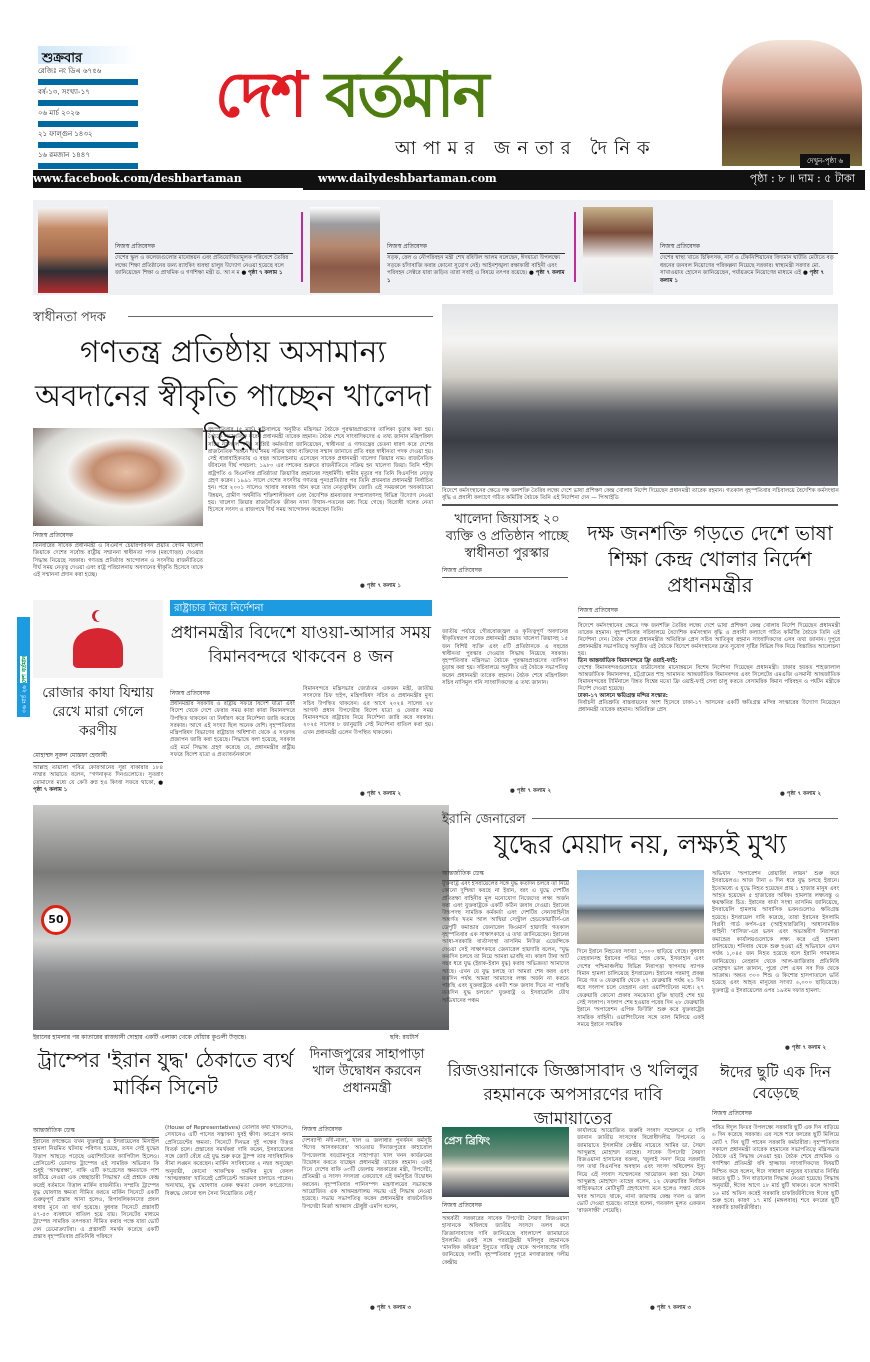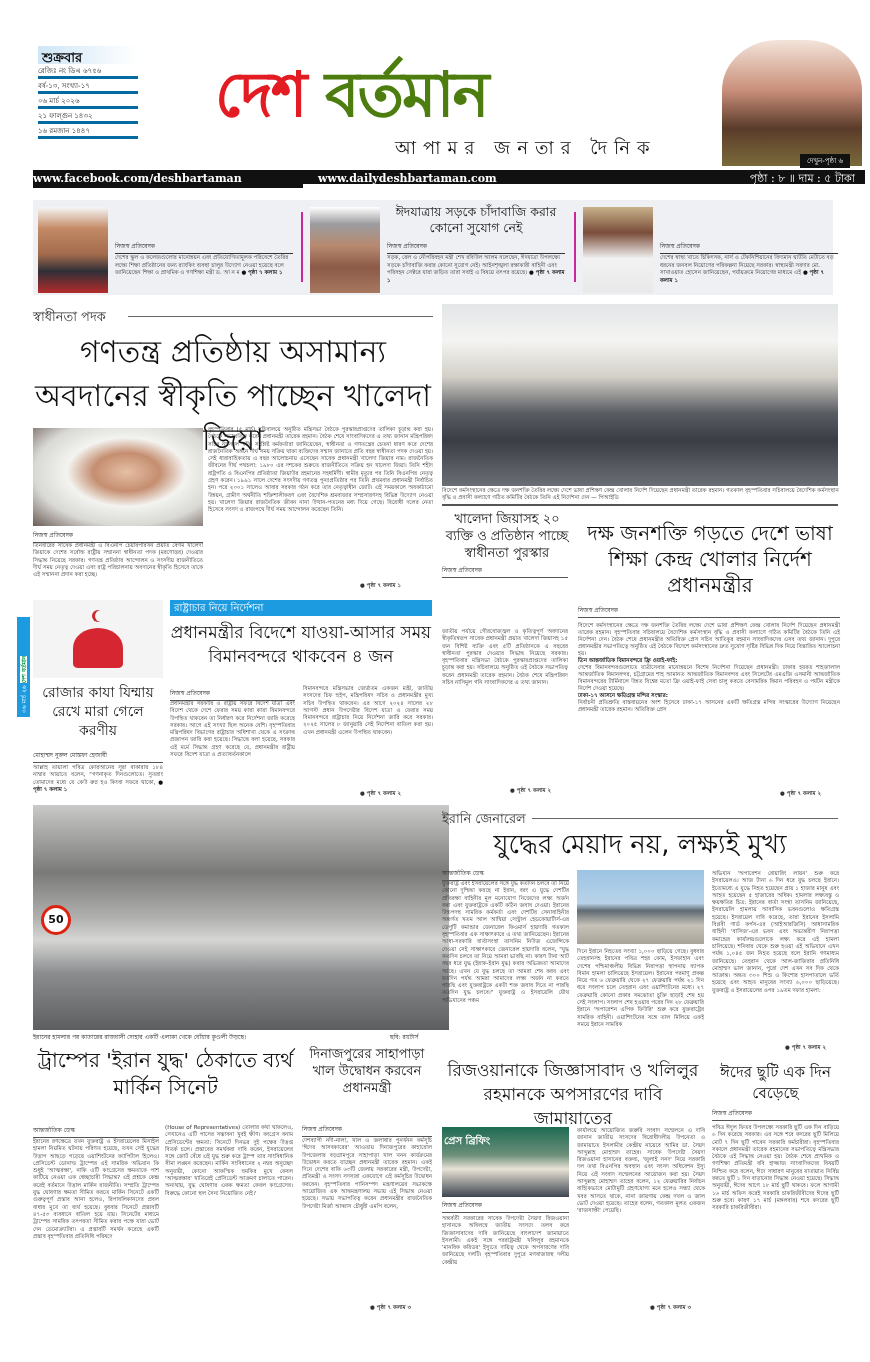--- a/index.html
+++ b/index.html
@@ -3,29 +3,29 @@
 <meta charset="utf-8">
 <style>
 *{box-sizing:border-box;margin:0;padding:0}
 html,body{width:870px;height:1362px;background:#fff;overflow:hidden}
 body{font-family:"DejaVu Sans",sans-serif;color:#111;position:relative}
 .abs{position:absolute}
 .serif{font-family:"DejaVu Serif",serif}
 
 #dayblock{left:38px;top:46px;width:100px}
 #dayname{background:linear-gradient(90deg,#cfe6f7,#fff);font-size:13px;font-weight:bold;padding:2px 4px;height:18px}
-.metarow{font-size:7px;border-bottom:3px solid #0369a1;height:15px;line-height:14px;color:#222}
+.metarow{font-size:7px;border-bottom:6px solid #0369a1;height:21px;line-height:14px;color:#222}
 #logo{left:215px;top:60px;width:470px;height:70px;font-weight:bold;font-size:62px;line-height:70px;letter-spacing:-2px}
 #logo .red{color:#e31c23}
 #logo .green{color:#4d7c0f}
 #tagline{left:395px;top:134px;font-size:18px;letter-spacing:7px;color:#111}
 #celeb{left:722px;top:40px;width:140px;height:126px;background:linear-gradient(180deg,#f3e4da 0%,#c98f7a 40%,#5a3b2a 70%,#7a6a3a 100%);border-radius:40% 40% 0 0}
 #celeb-caption{left:800px;top:154px;background:#111;color:#fff;font-size:7px;padding:1px 7px}
 #fbbar{left:33px;top:170px;width:270px;height:18px;background:#111;color:#fff;font-size:11px;font-weight:bold;padding-left:0;line-height:18px}
-#webbar{left:303px;top:170px;width:562px;height:14px;background:#111;color:#fff;font-size:11px;font-weight:bold;line-height:18px}
+#webbar{left:303px;top:170px;width:562px;height:20px;background:#111;color:#fff;font-size:11px;font-weight:bold;line-height:18px}
 #webbar .url{position:absolute;left:15px}
 #webbar .price{position:absolute;right:10px;font-weight:normal}
 
 #teasers{left:33px;top:200px;width:800px;height:95px;background:#eef0f3}
 .teaser{position:absolute;top:0;height:95px}
 .teaser .photo{position:absolute;left:5px;top:7px;width:70px;height:86px}
 .teaser .head{position:absolute;left:82px;top:4px;width:178px;font-size:12.5px;text-align:center;line-height:16px}
 .teaser .byline{position:absolute;left:82px;top:41px;font-size:6px;color:#333;border-bottom:1px solid #333;width:178px;padding-bottom:1px}
 .teaser .body{position:absolute;left:82px;top:54px;width:178px;font-size:5.5px;line-height:7.5px;color:#333}
 .jump{font-weight:bold;color:#111}
@@ -68,21 +68,20 @@
 
 <div id="teasers" class="abs">
   <div class="teaser" style="left:0;width:265px">
     <div class="photo" style="background:linear-gradient(180deg,#f6f6f6 0%,#c48a66 25%,#a36b4d 55%,#2f2f36 75%,#b52c2c 100%)"></div>
     <div class="byline">নিজস্ব প্রতিবেদক</div>
     <div class="body"><span>দেশের স্কুল ও কলেজগুলোর মানোন্নয়ন এবং প্রতিযোগিতামূলক পরিবেশে তৈরির লক্ষ্যে শিক্ষা প্রতিষ্ঠানের জন্য র‍্যাংকিং ব্যবস্থা চালুর উদ্যোগ নেওয়া হয়েছে বলে জানিয়েছেন শিক্ষা ও প্রাথমিক ও গণশিক্ষা মন্ত্রী ড. আ ন ম</span> <span class="jump">● পৃষ্ঠা ৭ কলাম ১</span></div>
   </div>
   <div class="vline" style="left:268px;top:12px;height:70px"></div>
   <div class="teaser" style="left:272px;width:265px">
     <div class="photo" style="background:linear-gradient(180deg,#fff 0%,#9c9ca0 20%,#b78a70 45%,#8c5a48 70%,#a77860 100%)"></div>
-    <div class="head">ঈদযাত্রায় সড়কে চাঁদাবাজি করার কোনো সুযোগ নেই</div>
     <div class="byline">নিজস্ব প্রতিবেদক</div>
     <div class="body"><span>সড়ক, রেল ও নৌপরিবহন মন্ত্রী শেখ রবিউল আলম বলেছেন, ঈদযাত্রা উপলক্ষ্যে সড়কে চাঁদাবাজি করার কোনো সুযোগ নেই। আইনশৃঙ্খলা রক্ষাকারী বাহিনী এবং পরিবহন সেক্টরে যারা জড়িত তারা সবাই এ বিষয়ে তৎপর রয়েছে।</span> <span class="jump">● পৃষ্ঠা ৭ কলাম ১</span></div>
   </div>
   <div class="vline" style="left:541px;top:12px;height:70px"></div>
   <div class="teaser" style="left:545px;width:262px">
     <div class="photo" style="background:linear-gradient(180deg,#c8b28a 0%,#7a4d3a 30%,#f2f2f2 60%,#e9e9e9 100%)"></div>
     <div class="byline">নিজস্ব প্রতিবেদক</div>
     <div class="body"><span>দেশের স্বাস্থ্য খাতে চিকিৎসক, নার্স ও টেকনিশিয়ানের বিদ্যমান ঘাটতি মেটাতে বড় ধরনের জনবল নিয়োগের পরিকল্পনা নিয়েছে সরকার। স্বাস্থ্যমন্ত্রী সরদার মো. সাখাওয়াত হোসেন জানিয়েছেন, পর্যায়ক্রমে নিয়োগের মাধ্যমে এই</span> <span class="jump">● পৃষ্ঠা ৭ কলাম ১</span></div>
   </div>
 </div>

